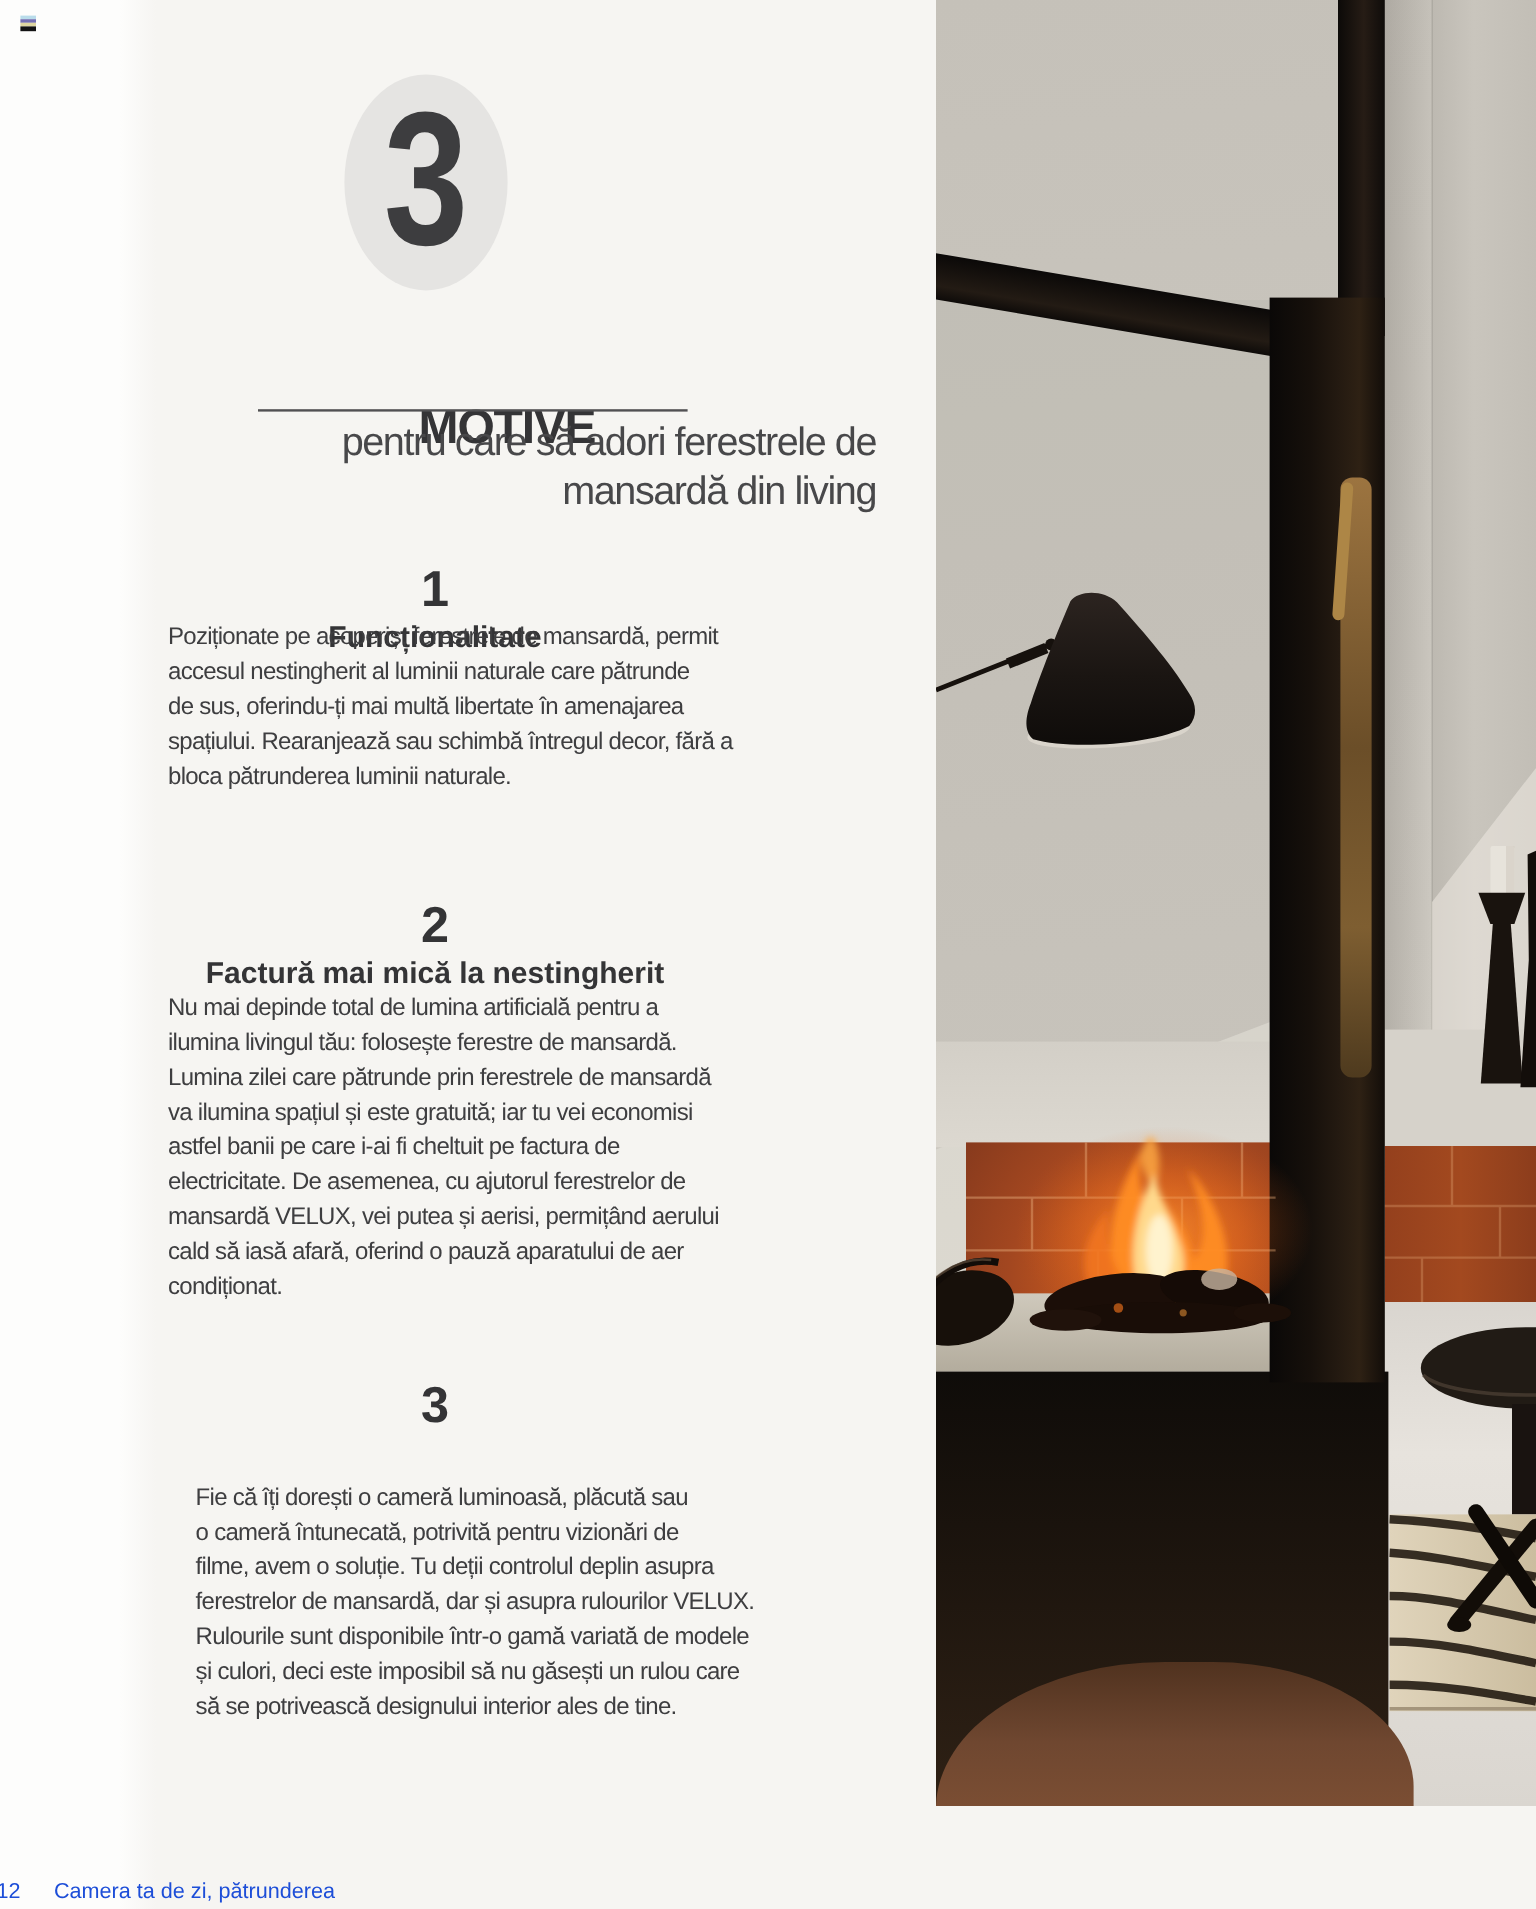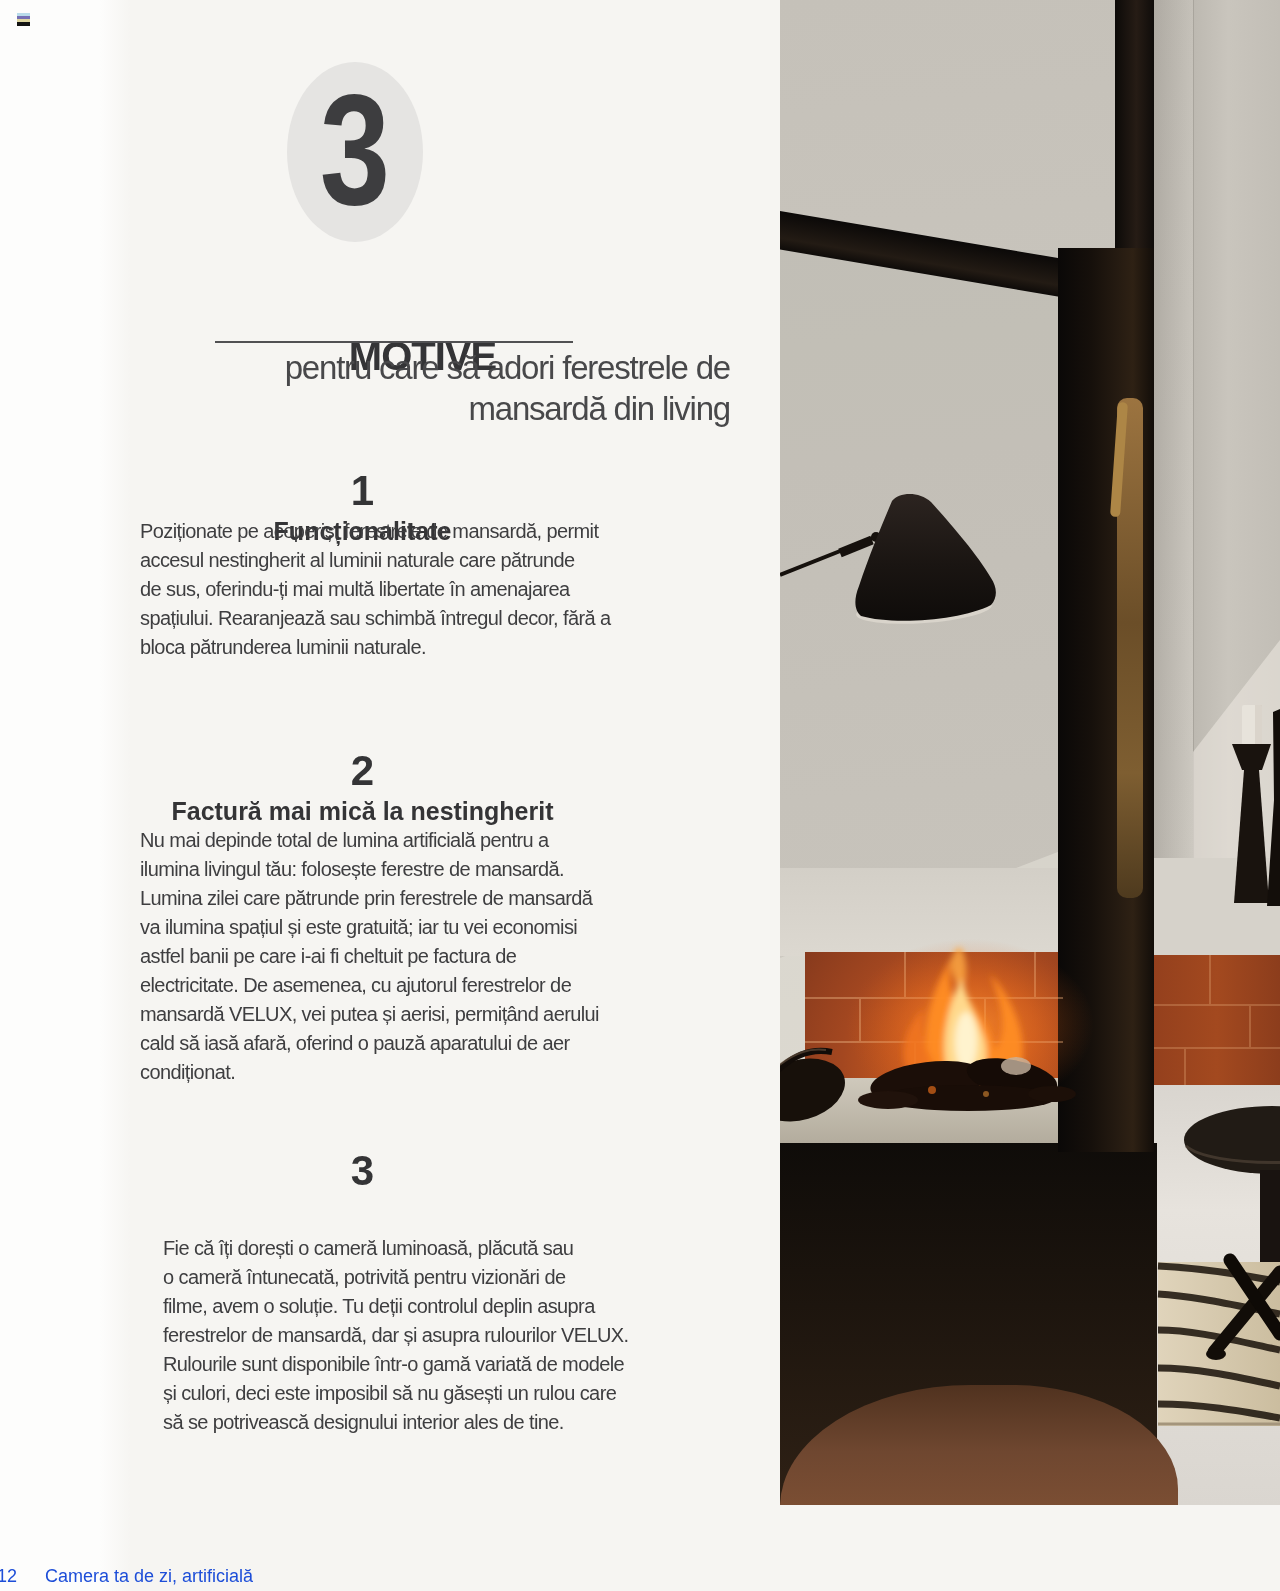--- a/index.html
+++ b/index.html
@@ -140,21 +140,21 @@
   <p class="abs sec-body body-3">Fie că îți dorești o cameră luminoasă, plăcută sau
 o cameră întunecată, potrivită pentru vizionări de
 filme, avem o soluție. Tu deții controlul deplin asupra
 ferestrelor de mansardă, dar și asupra rulourilor VELUX.
 Rulourile sunt disponibile într-o gamă variată de modele
 și culori, deci este imposibil să nu găsești un rulou care
 să se potrivească designului interior ales de tine.</p>
 
   <div class="abs footer">
     <span class="num">12</span>
-    <span class="txt">Camera ta de zi, artificială</span>
+    <span class="txt">Camera ta de zi, pătrunderea</span>
   </div>
 
   <div class="abs photo" title="Living room: black steel-framed glass partition, wall lamp, lit fireplace with terracotta tiles, candlesticks, leather chair, patterned rug and round side table">
     <div class="ph-wall"></div>
     <div class="ph-glass-tint"></div>
     <div class="ph-wall-light-left"></div>
     <div class="ph-wall-right"></div>
     <div class="ph-wall-right-light"></div>
     <div class="ph-post-shadow"></div>
     <div class="ph-surround-left"></div>

